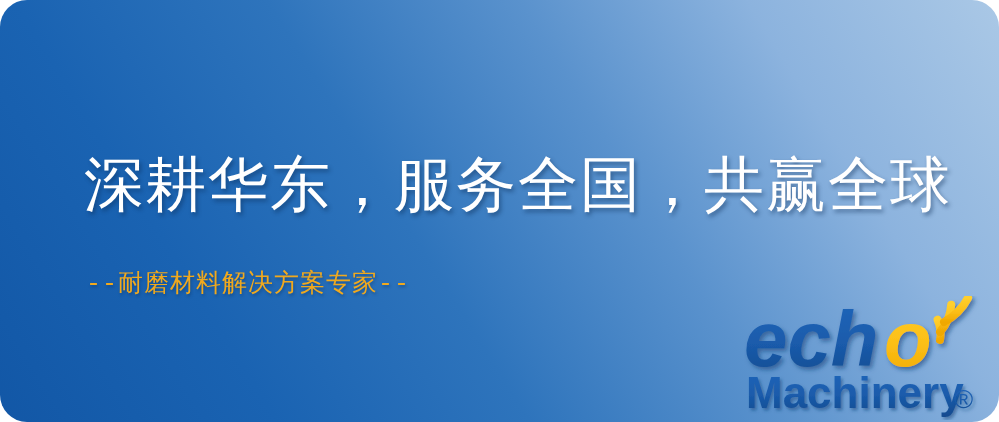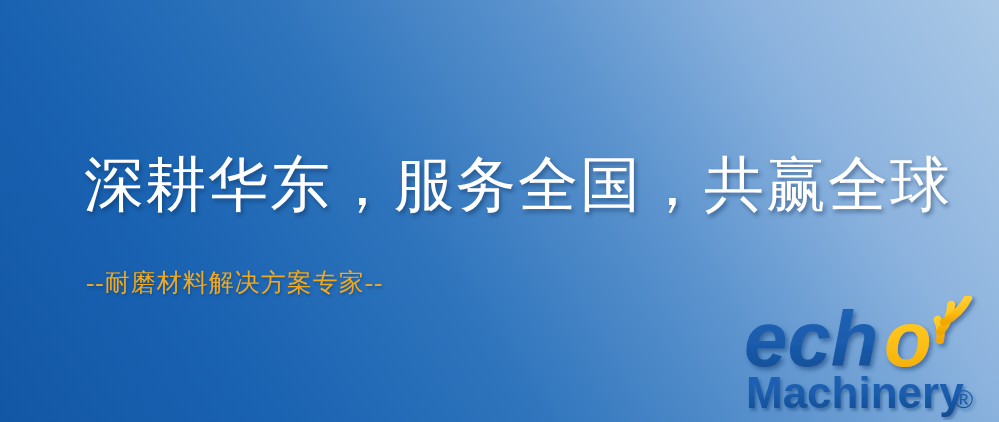--- a/index.html
+++ b/index.html
@@ -9,20 +9,21 @@
   }
   #banner {
     position: relative;
     width: 999px;
     height: 422px;
     overflow: hidden;
     
     background: linear-gradient(58deg, #1257a6 0%, #1a63b2 22%, #2e74bc 42%, #5a92cd 62%, #8cb3de 80%, #aac8e6 100%);
     font-family: "Liberation Sans", sans-serif;
     user-select: none;
+    border-radius: 27px;
   }
 
   
   #headline {
     position: absolute;
     left: 84px;
     top: 152px;
     font-family: "Liberation Serif", "DejaVu Serif", serif;
     font-size: 60px;
     line-height: 1.12;
@@ -30,21 +31,21 @@
     color: #ffffff;
     white-space: nowrap;
     text-shadow: 2px 3px 4px rgba(8, 40, 80, 0.45);
   }
 
   
   #subtitle {
     position: absolute;
     left: 86px;
     top: 266px;
-    font-family: Liberation Serif, serif;
+    font-family: Liberation Mono, monospace;
     font-size: 25px;
     letter-spacing: 1px;
     color: #f0a91e;
     white-space: nowrap;
     text-shadow: 1px 2px 3px rgba(10, 45, 90, 0.40);
   }
 
   
   #logo {
     position: absolute;

